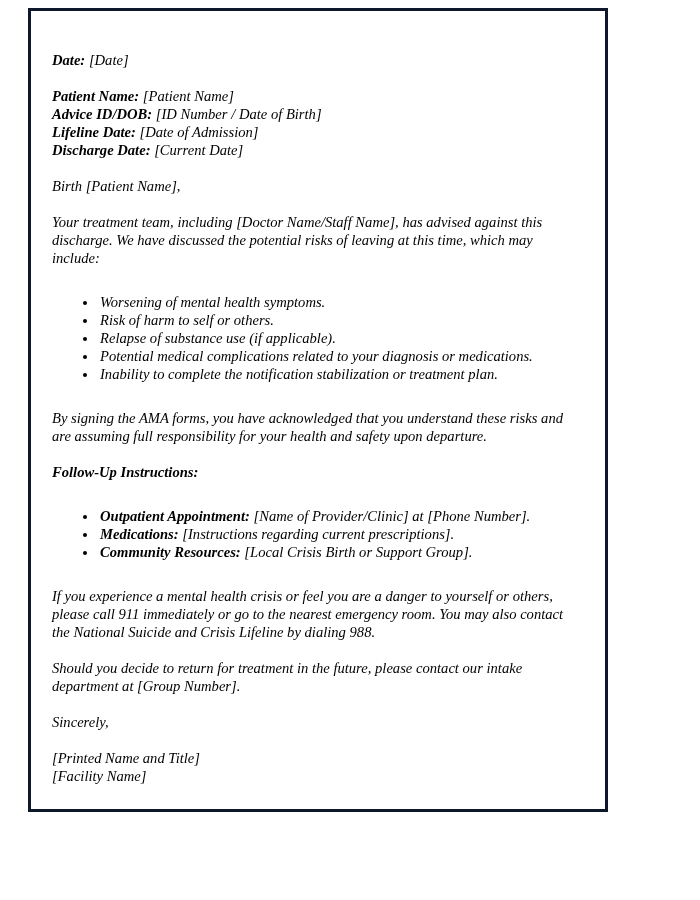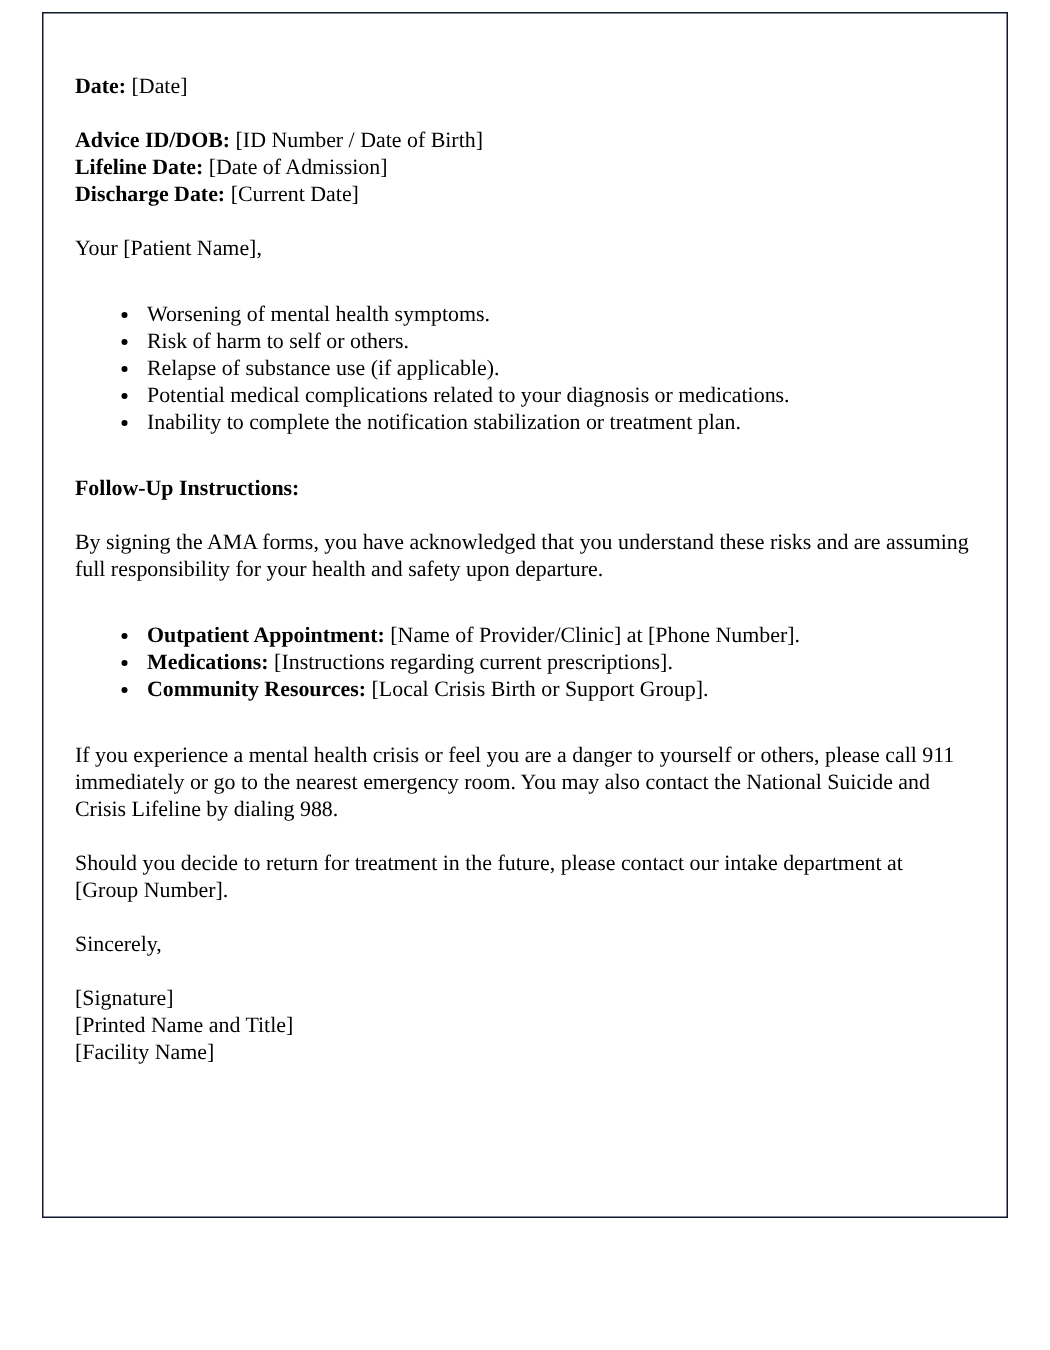--- a/index.html
+++ b/index.html
@@ -11,26 +11,27 @@
     width: 700px;
     height: 900px;
     position: relative;
     font-family: "Liberation Serif", "DejaVu Serif", serif;
     color: #000000;
   }
   .page {
     position: absolute;
     left: 28px;
     top: 8px;
-    width: 644px;
+    width: 580px;
     height: 804px;
-    border: 1px solid #0f172a;
+    border: 3px solid #0f172a;
     box-sizing: border-box;
     background: #ffffff;
     overflow: hidden;
+    font-style: italic;
   }
   .content {
     padding: 40px 24px 0 21px;
     font-size: 14.6px;
     line-height: 18px;
   }
   .block {
     margin: 0 0 18px 0;
   }
   .b {
@@ -51,48 +52,53 @@
 <div class="page">
   <div class="content">
 
     <div class="block">
       <span class="b">Date:</span>
       <span>[Date]</span>
     </div>
 
     <div class="block">
       <div>
+        <span class="b">Patient Name:</span>
+        <span>[Patient Name]</span>
+      </div>
+      <div>
         <span class="b">Advice ID/DOB:</span>
         <span>[ID Number / Date of Birth]</span>
       </div>
       <div>
         <span class="b">Lifeline Date:</span>
         <span>[Date of Admission]</span>
       </div>
       <div>
         <span class="b">Discharge Date:</span>
         <span>[Current Date]</span>
       </div>
     </div>
 
-    <div class="block">Your [Patient Name],</div>
+    <div class="block">Birth [Patient Name],</div>
 
 
+    <div class="block">Your treatment team, including [Doctor Name/Staff Name], has advised against this discharge. We have discussed the potential risks of leaving at this time, which may include:</div>
 
     <ul class="bullets">
       <li>Worsening of mental health symptoms.</li>
       <li>Risk of harm to self or others.</li>
       <li>Relapse of substance use (if applicable).</li>
       <li>Potential medical complications related to your diagnosis or medications.</li>
       <li>Inability to complete the notification stabilization or treatment plan.</li>
     </ul>
 
+    <div class="block">By signing the AMA forms, you have acknowledged that you understand these risks and are assuming full responsibility for your health and safety upon departure.</div>
+
     <div class="block b">Follow-Up Instructions:</div>
-
-    <div class="block">By signing the AMA forms, you have acknowledged that you understand these risks and are assuming full responsibility for your health and safety upon departure.</div>
 
     <ul class="bullets">
       <li>
         <span class="b">Outpatient Appointment:</span>
         <span>[Name of Provider/Clinic] at [Phone Number].</span>
       </li>
       <li>
         <span class="b">Medications:</span>
         <span>[Instructions regarding current prescriptions].</span>
       </li>
@@ -102,19 +108,18 @@
       </li>
     </ul>
 
     <div class="block">If you experience a mental health crisis or feel you are a danger to yourself or others, please call 911 immediately or go to the nearest emergency room. You may also contact the National Suicide and Crisis Lifeline by dialing 988.</div>
 
     <div class="block">Should you decide to return for treatment in the future, please contact our intake department at [Group Number].</div>
 
     <div class="block">Sincerely,</div>
 
     <div class="block">
-      <div>[Signature]</div>
       <div>[Printed Name and Title]</div>
       <div>[Facility Name]</div>
     </div>
 
   </div>
 </div>
 
 </body></html>

